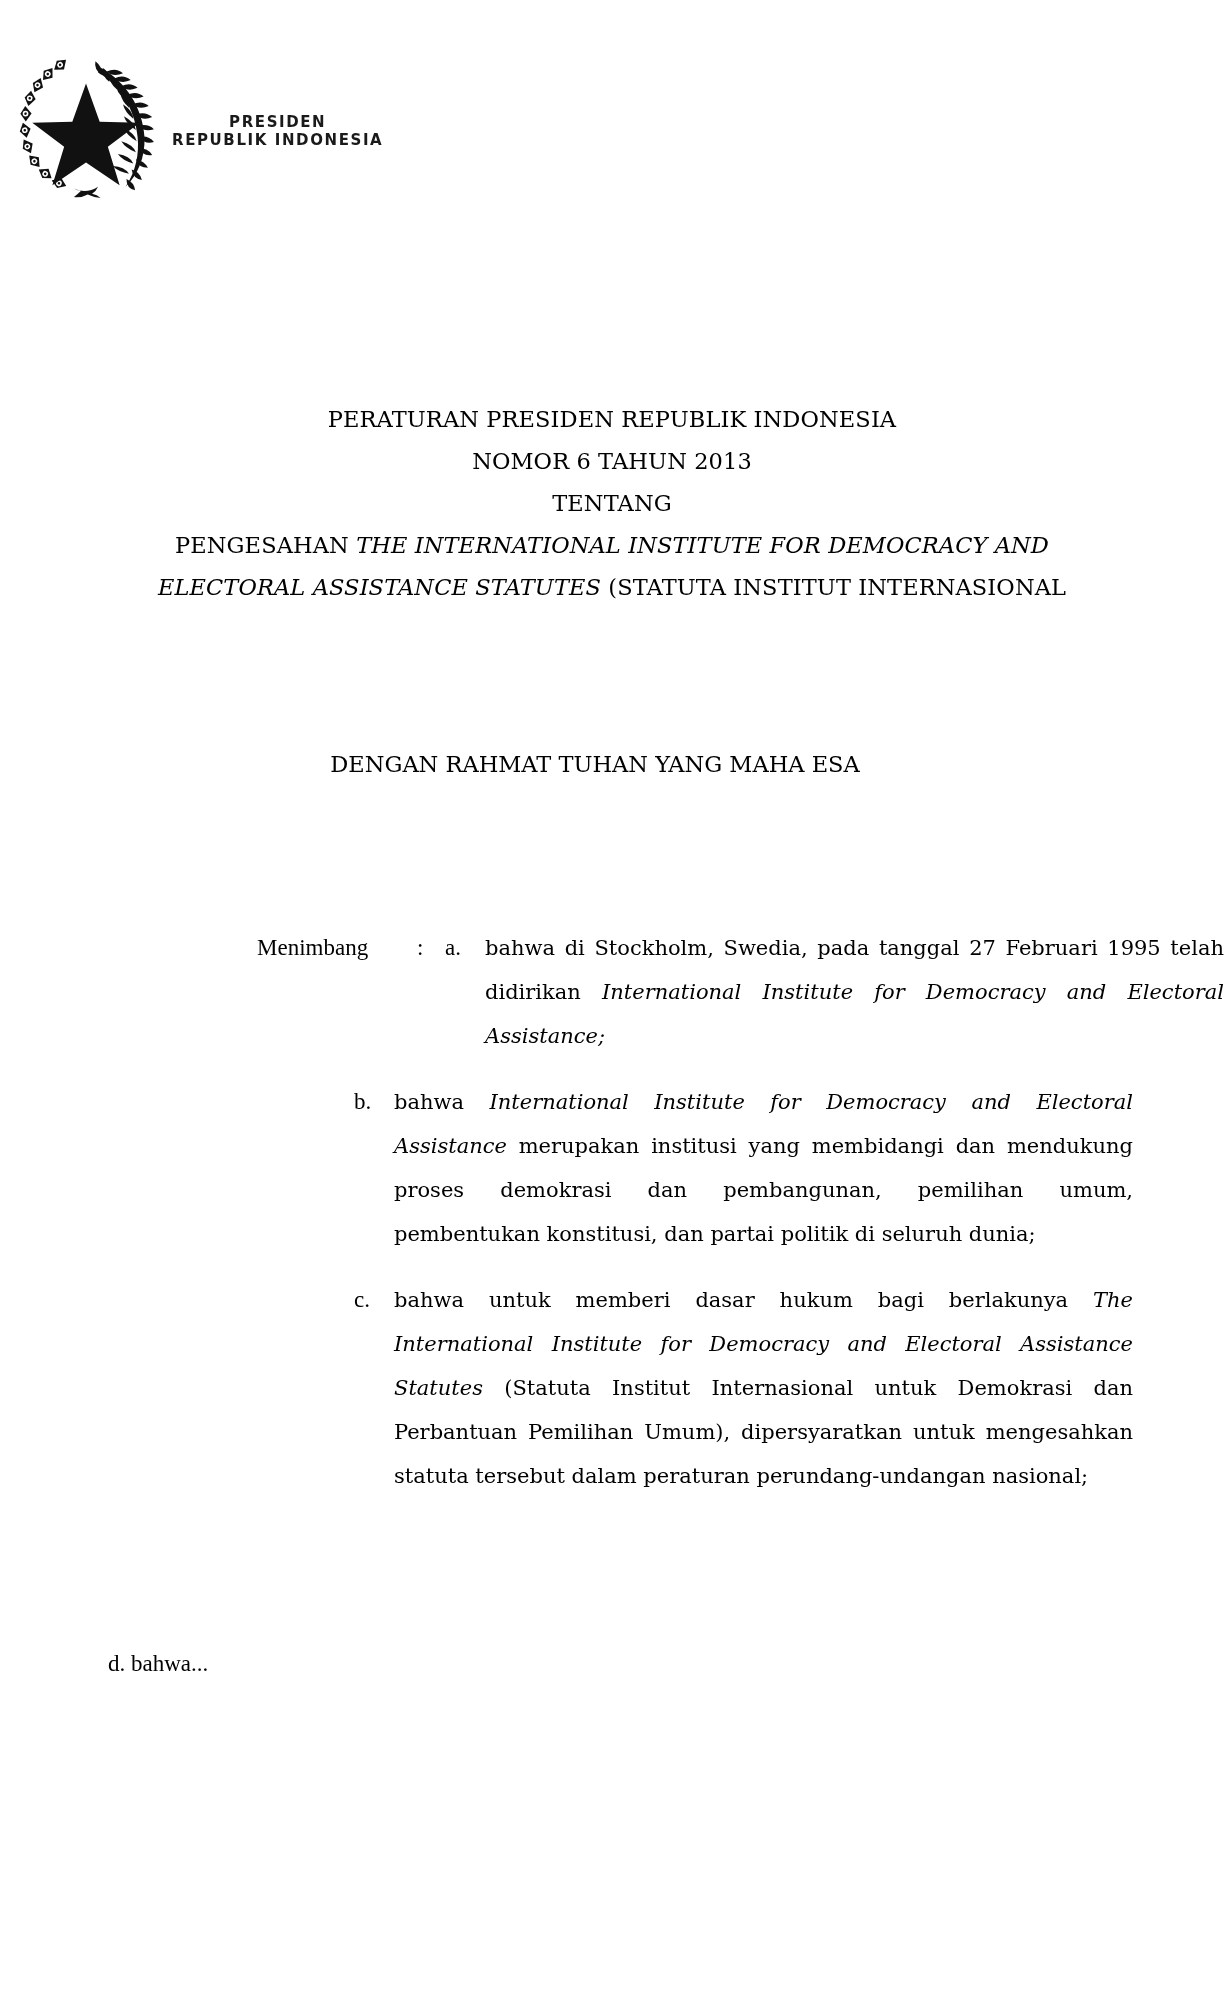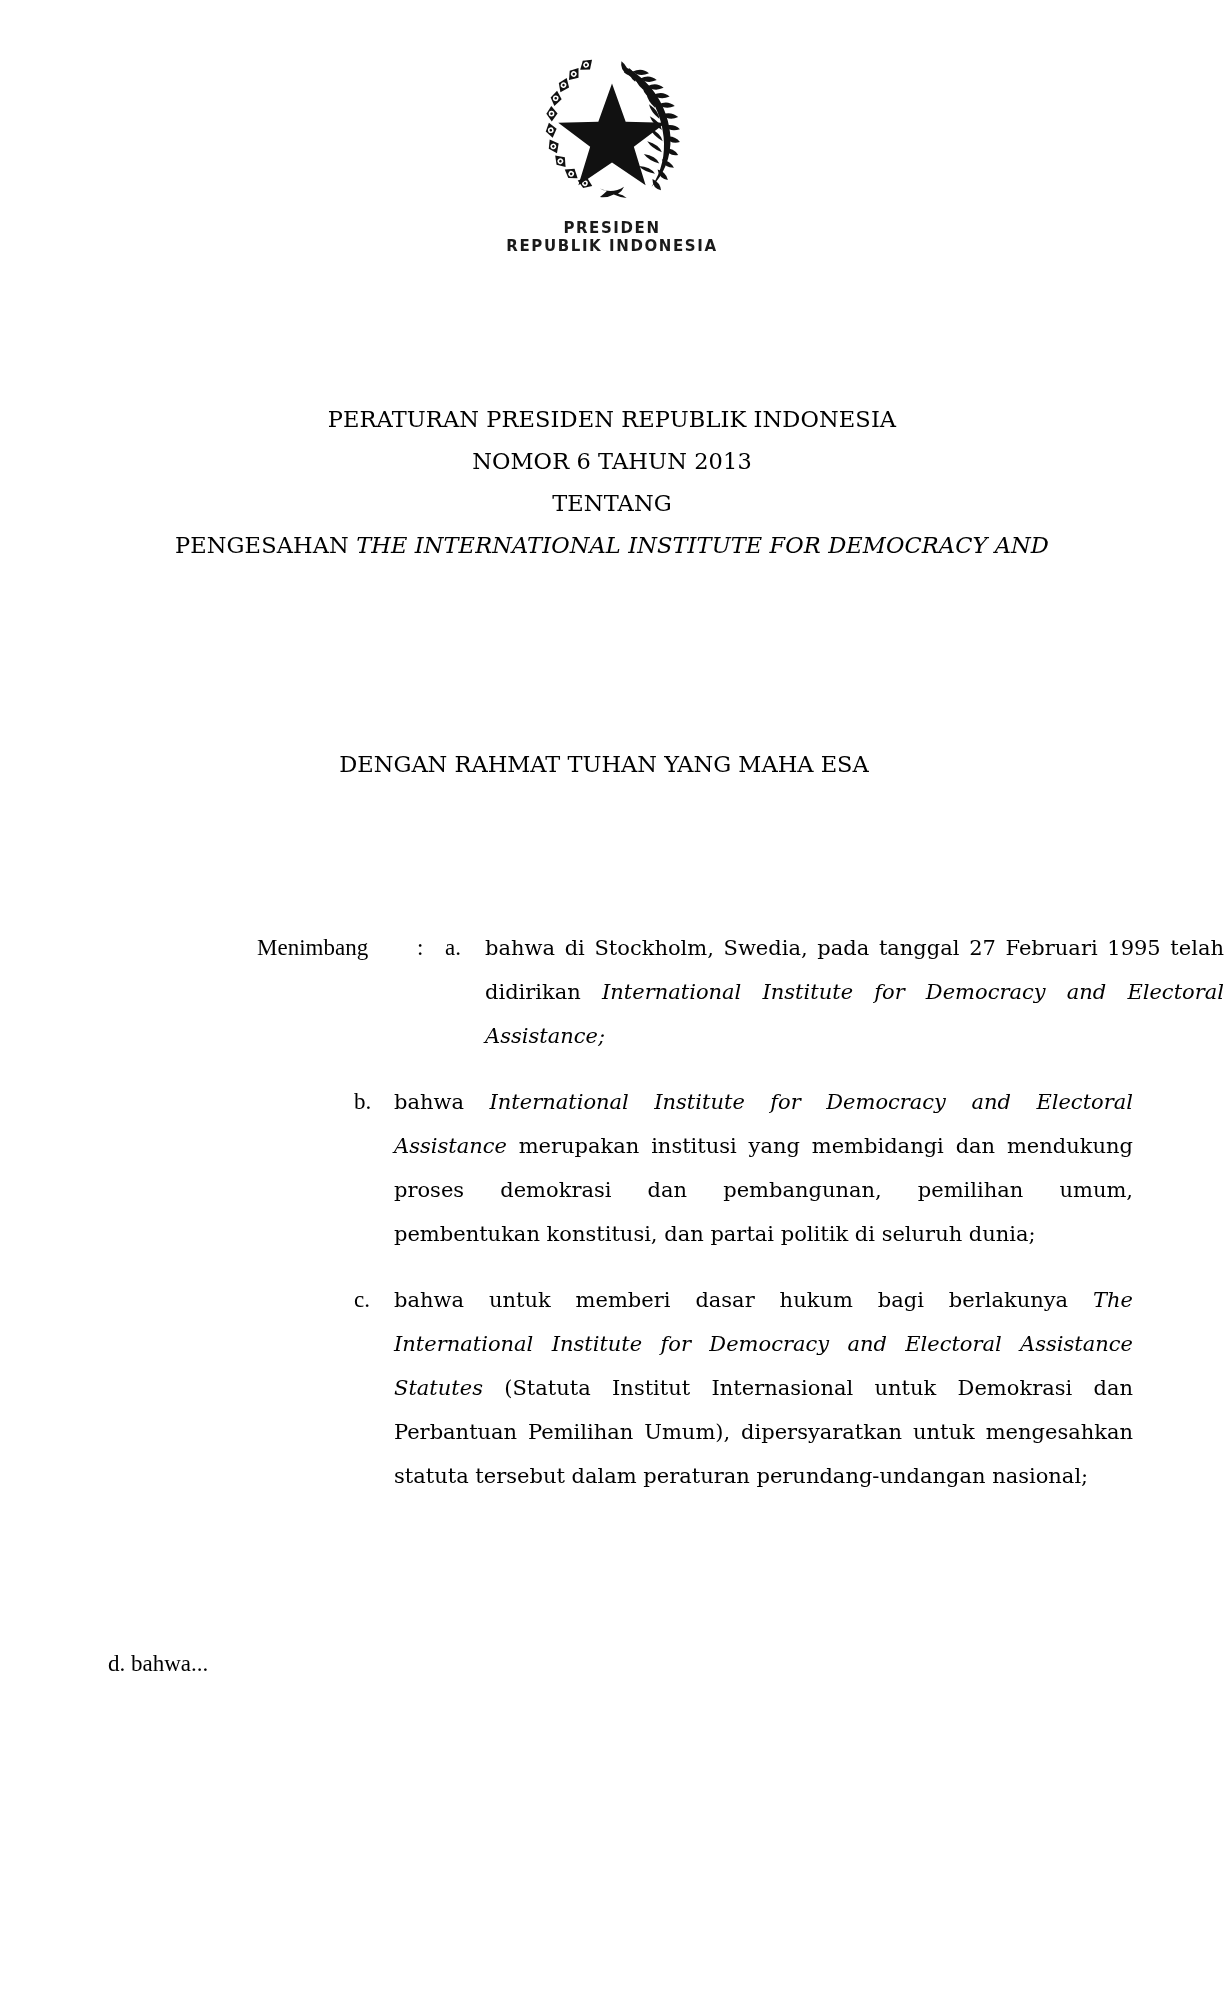--- a/index.html
+++ b/index.html
@@ -19,21 +19,21 @@
     overflow: hidden;
   }
 
   
   .emblem-block {
     position: absolute;
     top: 44px;
     left: 0;
     right: 0;
     display: flex;
-    flex-direction: column;
+    flex-direction: row;
     align-items: center;
   }
   .emblem-art {
     width: 172px;
     height: 172px;
     display: block;
   }
   .emblem-caption {
     margin-top: 4px;
     text-align: center;
@@ -62,21 +62,21 @@
     letter-spacing: 0.1px;
     white-space: nowrap;
     text-align: center;
   }
   .title-line i, .title-line em { font-style: italic; }
 
   
   .invocation-block {
     position: absolute;
     top: 740px;
-    left: 100px;
+    left: 91px;
     width: 1008px;
     text-align: center;
   }
   .invocation-line {
     font-family: "DejaVu Serif", "Liberation Serif", serif;
     font-size: 22.5px;
     line-height: 49px;
   }
 
   
@@ -251,20 +251,21 @@
       <span class="cap-line-1">PRESIDEN</span>
       <span class="cap-line-2">REPUBLIK INDONESIA</span>
     </div>
   </div>
 
   <div class="title-block">
     <div class="title-line">PERATURAN PRESIDEN REPUBLIK INDONESIA</div>
     <div class="title-line">NOMOR  6  TAHUN 2013</div>
     <div class="title-line">TENTANG</div>
     <div class="title-line"><span>PENGESAHAN </span><i>THE INTERNATIONAL INSTITUTE FOR DEMOCRACY AND</i></div>
+    <div class="title-line"><i>ELECTORAL ASSISTANCE STATUTES</i><span> (STATUTA INSTITUT INTERNASIONAL</span></div>
   </div>
 
   <div class="invocation-block">
     <div class="invocation-line">DENGAN RAHMAT TUHAN YANG MAHA ESA</div>
   </div>
 
   <div class="considerations">
 
     <div class="cons-row">
       <div class="cons-label">Menimbang</div>

